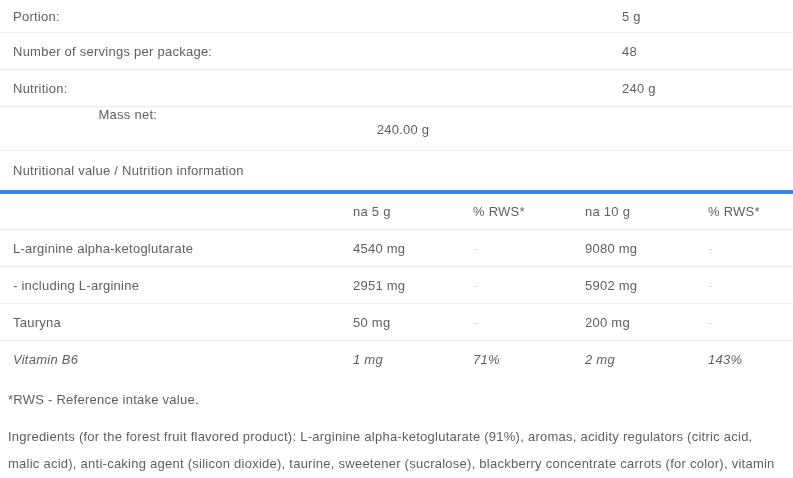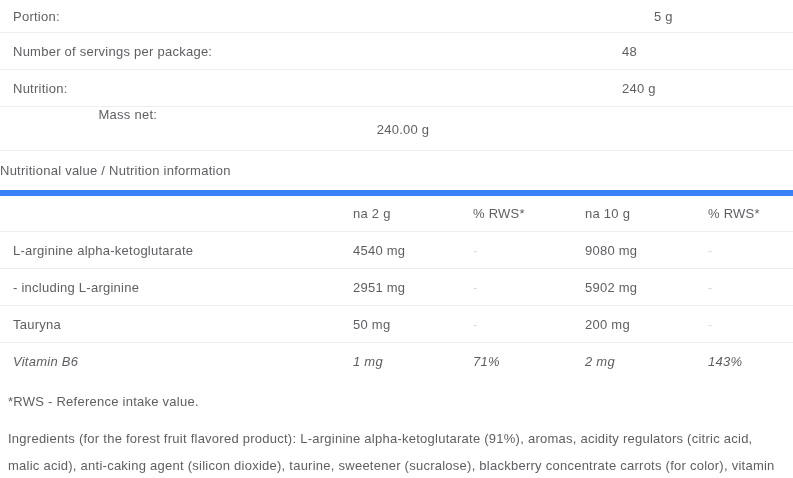--- a/index.html
+++ b/index.html
@@ -16,31 +16,32 @@
   }
 
   
   .info-row {
     display: flex;
     align-items: center;
     padding-left: 13px;
     border-bottom: 1px solid #eeeef0;
     height: 36px;
   }
-  .info-row.first { height: 32px; gap: 32px; }
+  .info-row.first { height: 32px; }
   .info-row.last { height: 43px; flex-direction: column; }
   .info-label { width: 609px; flex: 0 0 auto; }
   .info-value { flex: 1 1 auto; }
 
   
   .section-row {
     display: flex;
     align-items: center;
+    padding-left: 13px;
     height: 39px;
-    border-bottom: 6px solid #3b82f6;
+    border-bottom: 4px solid #3b82f6;
   }
 
   
   .nut-row {
     display: grid;
     grid-template-columns: 340px 120px 112px 123px 1fr;
     align-items: center;
     padding-left: 13px;
     height: 36px;
     border-bottom: 1px solid #eeeef0;
@@ -82,21 +83,21 @@
     </div>
   </div>
 
   <div class="section-row">
     <span>Nutritional value / Nutrition information</span>
   </div>
 
   <div>
     <div class="nut-row header">
       <span></span>
-      <span>na 2 g</span>
+      <span>na 5 g</span>
       <span>% RWS*</span>
       <span>na 10 g</span>
       <span>% RWS*</span>
     </div>
 
     <div class="nut-row">
       <span>L-arginine alpha-ketoglutarate</span>
       <span>4540 mg</span>
       <span class="dash">-</span>
       <span>9080 mg</span>

